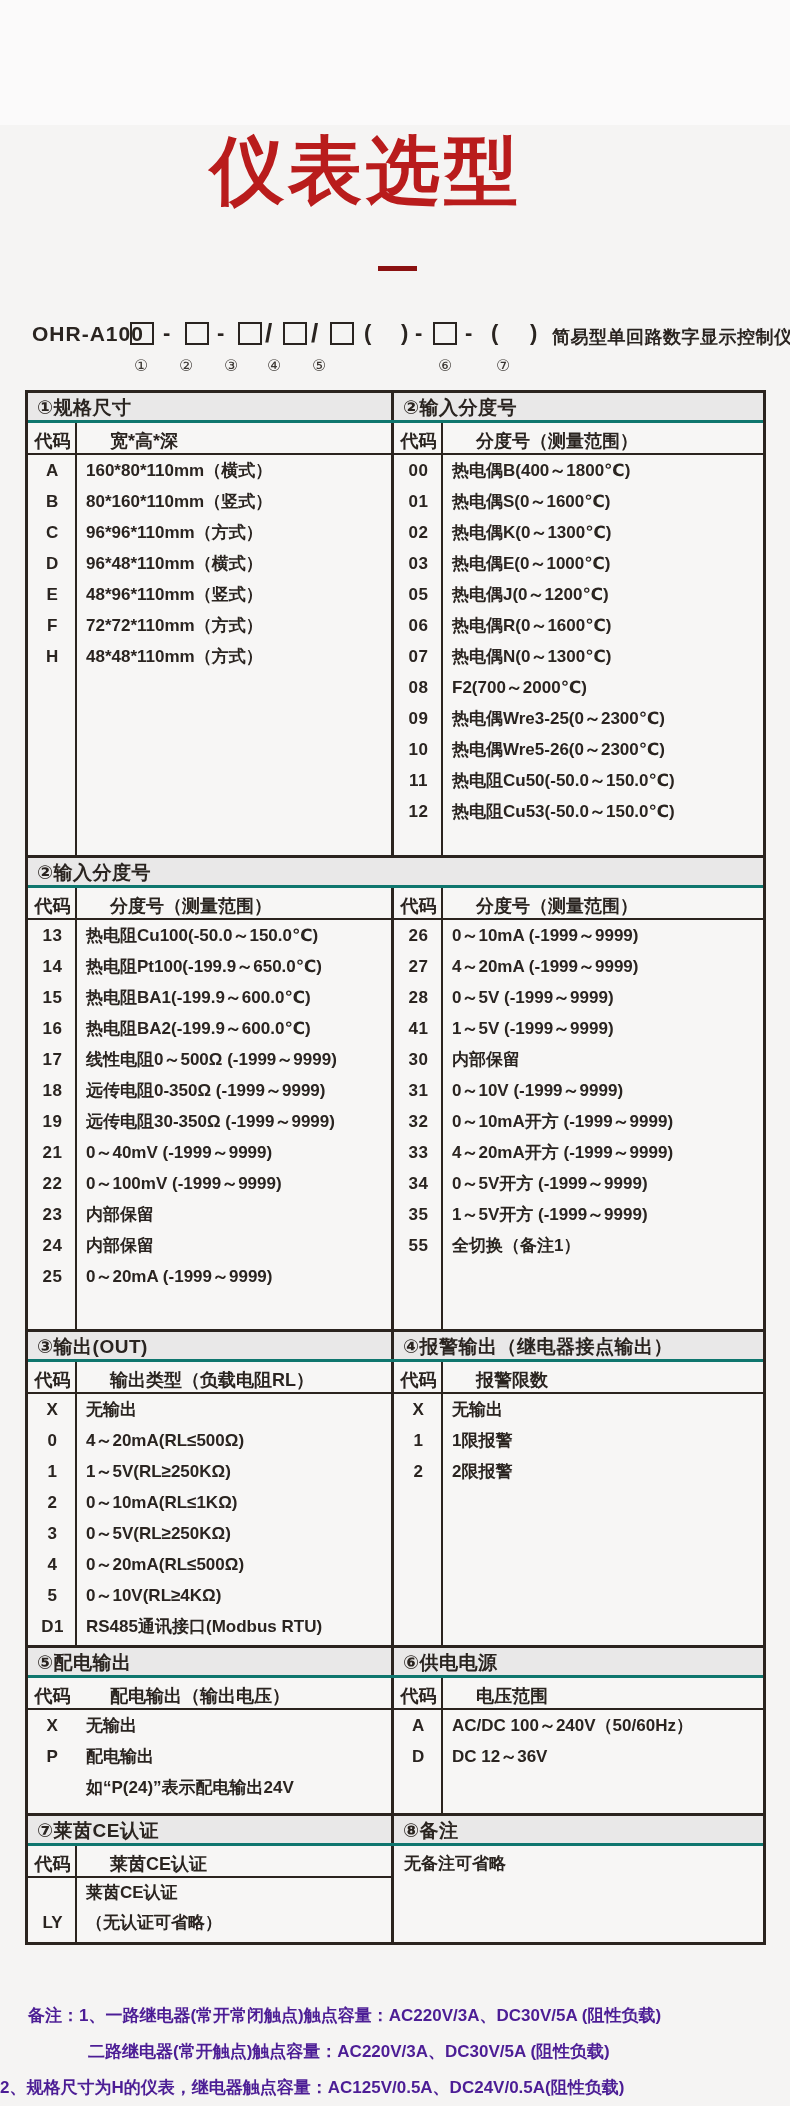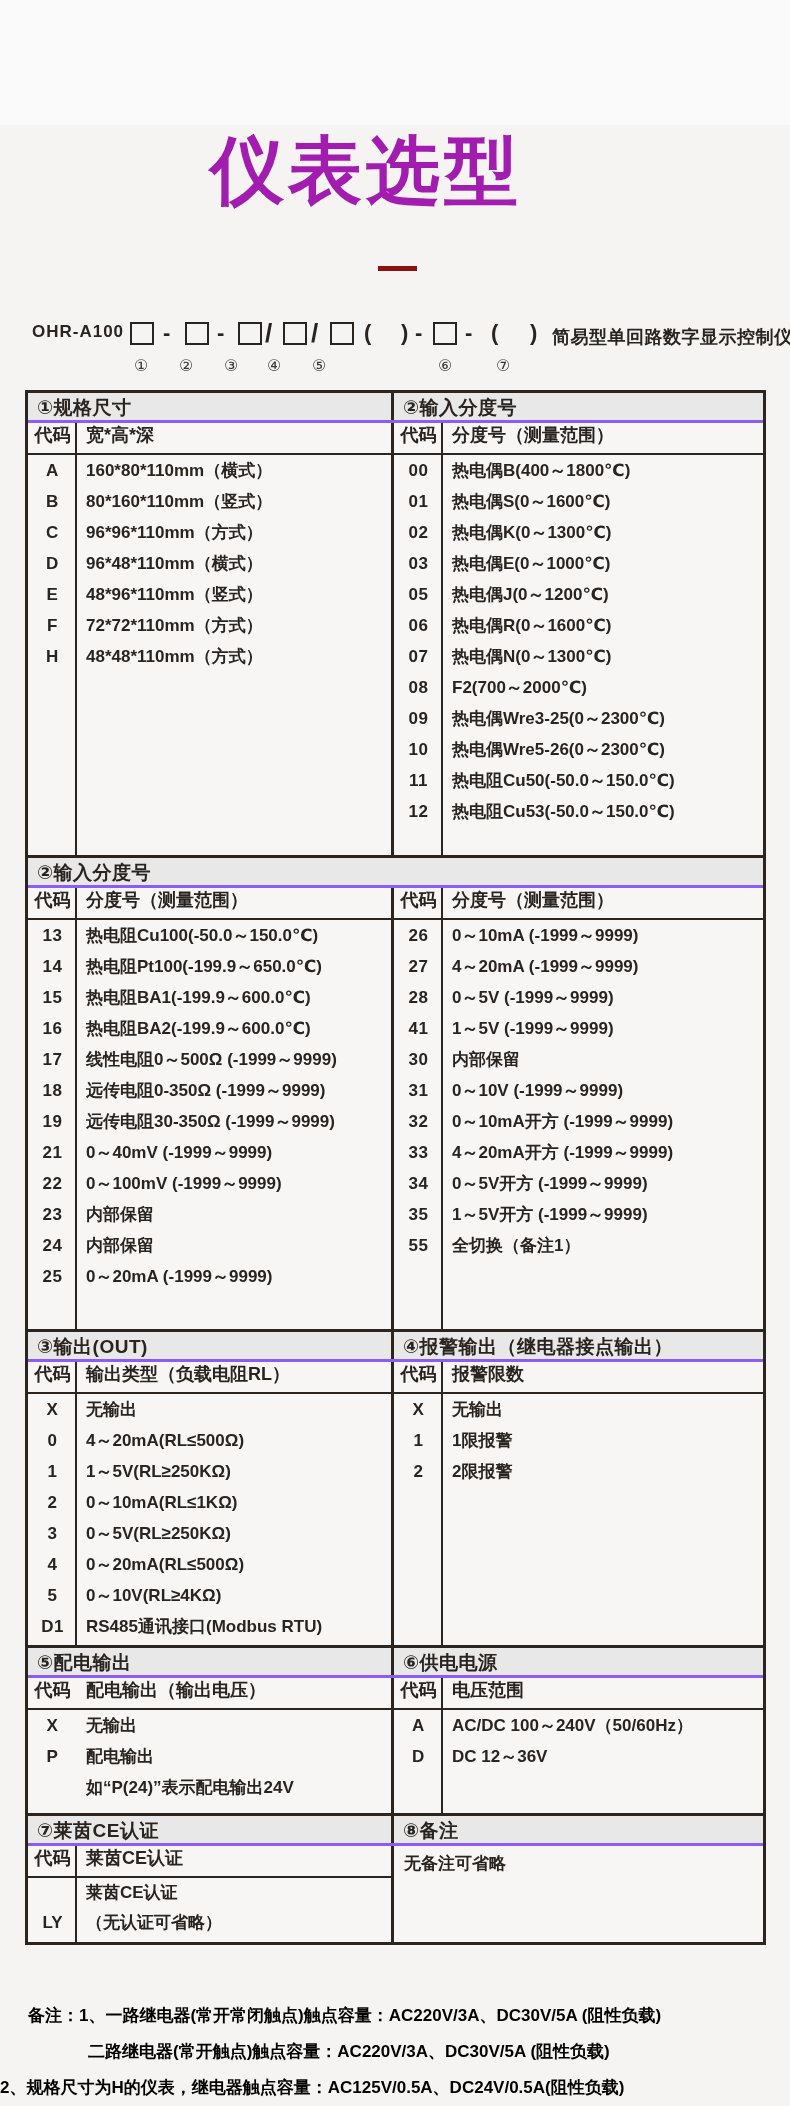--- a/index.html
+++ b/index.html
@@ -2,65 +2,65 @@
 <html><head>
 <meta charset="utf-8">
 <style>
   * { margin:0; padding:0; box-sizing:border-box; }
   html,body { background:#f4f3f2; }
   body { font-family:"Liberation Sans","DejaVu Sans",sans-serif; color:#2a2420; }
   .page { position:relative; width:790px; height:2106px; background:#f5f4f3; overflow:hidden; margin:0 auto; }
   .top-band { position:absolute; top:0; left:0; width:790px; height:125px; background:#fbfafa; }
 
   .title { position:absolute; top:122px; left:0; width:732px; text-align:center;
-           font-size:74px; font-weight:900; letter-spacing:4px; color:#a21caf; }
+           font-size:74px; font-weight:900; letter-spacing:4px; color:#b91c1c; }
   .title-dash { position:absolute; top:266px; left:378px; width:39px; height:5px; background:#8b1111; }
 
   
   .model { position:absolute; top:318px; left:0; width:790px; height:58px;
            font-weight:700; color:#2a2420; }
   .model span { position:absolute; white-space:nowrap; }
-  .m-prefix { left:32px; top:4px; font-size:17px; letter-spacing:1px; }
+  .m-prefix { left:32px; top:4px; font-size:21px; letter-spacing:1px; }
   .m-box { width:24px; height:23px; top:4px; border:2px solid #2a2420; background:transparent; }
   .m-sep  { top:2px; font-size:22px; }
   .m-slash{ top:0px; font-size:26px; }
   .m-par  { top:2px; font-size:22px; }
   .m-suffix { left:552px; top:7px; font-size:18px; letter-spacing:0.5px; }
   .m-circ { top:38px; font-size:16px; font-weight:400; color:#3a3531; }
 
   
   .otable { position:absolute; top:390px; left:25px; width:741px;
             border:3px solid #2b241f; background:#f7f6f5; }
-  .sec-hdr { display:flex; height:30px; background:#e9e8e8; border-bottom:3px solid #8b5cf6; }
+  .sec-hdr { display:flex; height:30px; background:#e9e8e8; border-bottom:3px solid #0f766e; }
   .sec-hdr + * { }
   .sec-hdr .hd { line-height:30px; font-size:19px; font-weight:700; padding-left:9px; letter-spacing:0.5px; }
   .sec-hdr .hd.l { width:366px; border-right:3px solid #2b241f; }
   .sec-hdr .hd.r { flex:1; }
   .sec-hdr .hd.full { width:100%; }
   .sec-body { display:flex; border-bottom:3px solid #2b241f; }
   .sec-body:last-child { border-bottom:none; }
   .half { position:relative; width:366px; }
   .half.l { border-right:3px solid #2b241f; }
   .half.r { width:369px; }
   .vline { position:absolute; top:0; bottom:0; left:47px; width:2px; background:#2b241f; }
-  .colhead { display:flex; height:32px; align-items:flex-start; border-bottom:2px solid #2b241f;
-             font-size:18px; font-weight:700; }
+  .colhead { display:flex; height:32px; align-items:flex-end; border-bottom:2px solid #2b241f;
+             font-size:18px; font-weight:700;gap:24px; }
   .colhead .code { width:49px; text-align:center; flex:none; }
   .colhead .desc { padding-left:9px; white-space:nowrap; }
   .row { display:flex; height:31px; align-items:center; font-size:17px; font-weight:700; }
   .row .code { width:49px; text-align:center; flex:none; letter-spacing:0.5px; }
   .row .desc { padding-left:9px; white-space:nowrap; }
   .row2l { display:flex; font-size:17px; font-weight:700;align-items:flex-end; }
   .row2l .code { width:49px; text-align:center; flex:none; line-height:30px; }
   .row2l .descwrap { padding-left:9px; line-height:30px; }
   .note-cell { padding:6px 0 0 10px; font-size:17px; font-weight:700; }
 
   
   .footnotes { position:absolute; top:1998px; left:0; width:790px; font-size:17px;
-               font-weight:700; line-height:36px; color:#000000; }
+               font-weight:700; line-height:36px; color:#4c1d95; }
   .footnotes .fl0 { padding-left:28px; }
   .footnotes .fl1 { padding-left:88px; }
   .footnotes .fl2 { }
 </style>
 </head>
 <body>
 
 <div class="page">
   <div class="top-band"></div>
 

